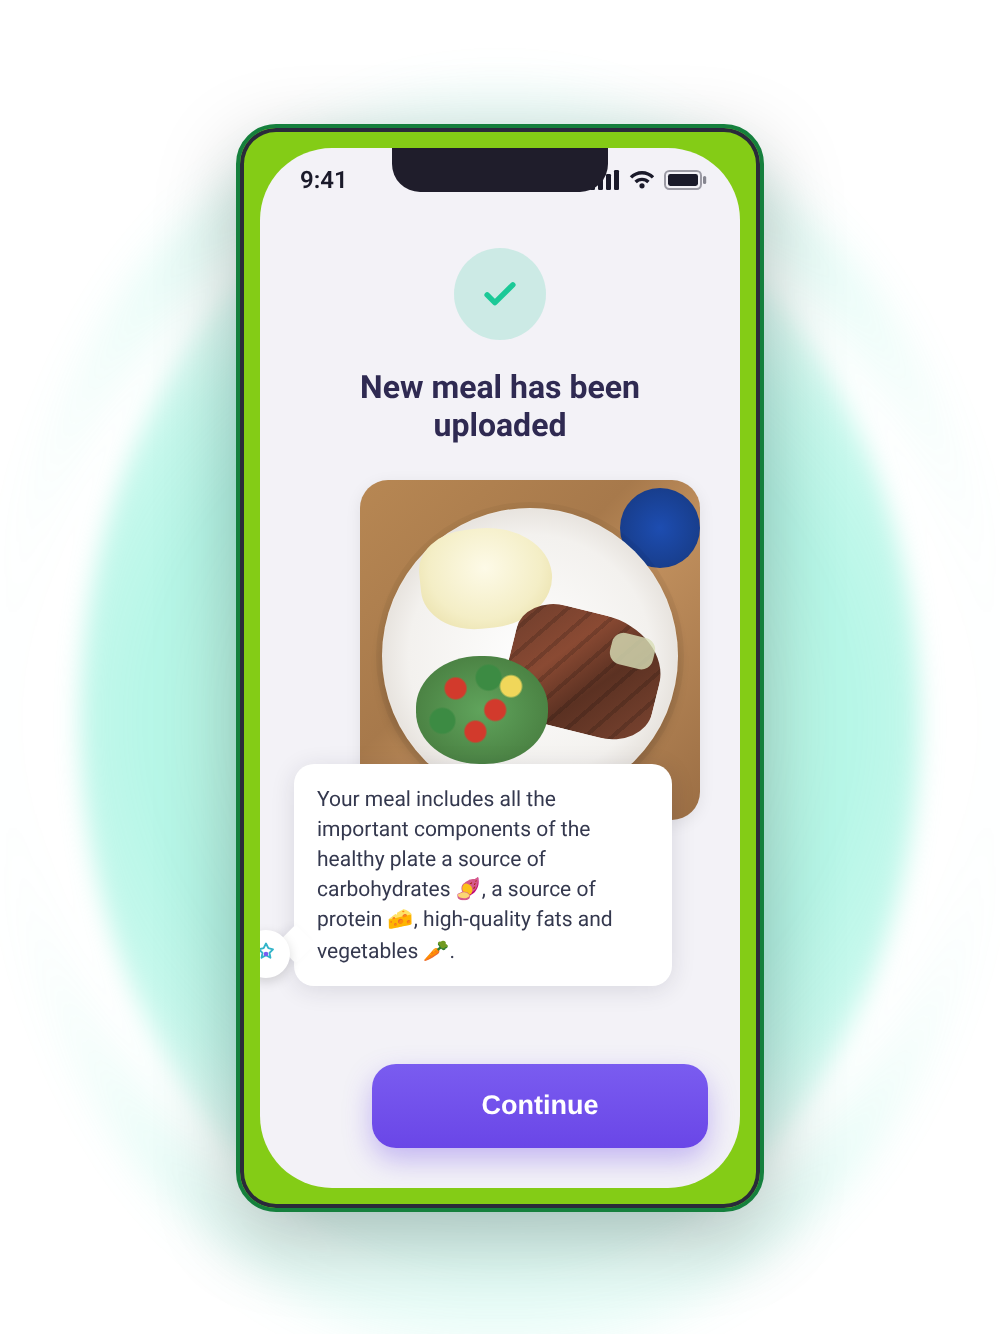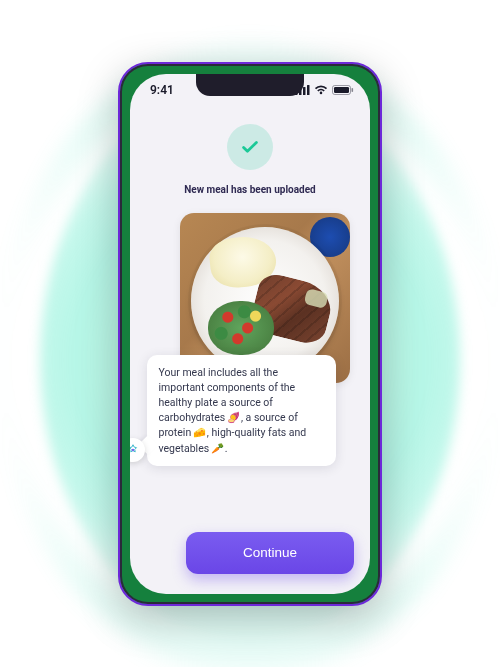--- a/index.html
+++ b/index.html
@@ -49,26 +49,26 @@
     filter: blur(8px);
   }
   
   .phone {
     position: absolute;
     left: 50%;
     top: 50%;
     width: 260px;
     height: 540px;
     transform: translate(-50%, -50%);
-    border-radius: 30px;
-    background: #15803d;
+    border-radius: 20px;
+    background: #84cc16;
     box-shadow:
       0 0 0 2px #2a2a3a inset,
       0 12px 40px rgba(0, 0, 0, 0.25);
-    border: 2px solid #6d28d9;
+    border: 2px solid #15803d;
   }
   .phone-inner {
     position: absolute;
     inset: 10px;
     border-radius: 36px;
     background: #f3f2f7;
     overflow: hidden;
   }
   
   .status-bar {
@@ -114,21 +114,21 @@
     height: 46px;
     border-radius: 50%;
     background: rgba(27, 201, 151, 0.18);
     display: flex;
     align-items: center;
     justify-content: center;
     margin-top: 8px;
   }
   .heading {
     margin-top: 14px;
-    font-size: 10px;
+    font-size: 16px;
     font-weight: 700;
     color: #2f2a52;
     text-align: center;
   }
   
   .meal-photo {
     margin-top: 18px;
     width: 170px;
     height: 170px;
     border-radius: 14px;
@@ -241,21 +241,21 @@
   .continue-btn {
     position: absolute;
     bottom: 20px;
     left: 16px;
     right: 16px;
     height: 42px;
     border-radius: 12px;
     background: linear-gradient(180deg, #7a5cf0 0%, #6a46e7 100%);
     color: #ffffff;
     font-size: 13.5px;
-    font-weight: 400;
+    font-weight: 700;
     border: none;
     display: flex;
     align-items: center;
     justify-content: center;
     box-shadow: 0 6px 14px rgba(106,70,231,0.35);
     cursor: pointer;
     margin-left: 40px;
   }
 </style>
 </head>

